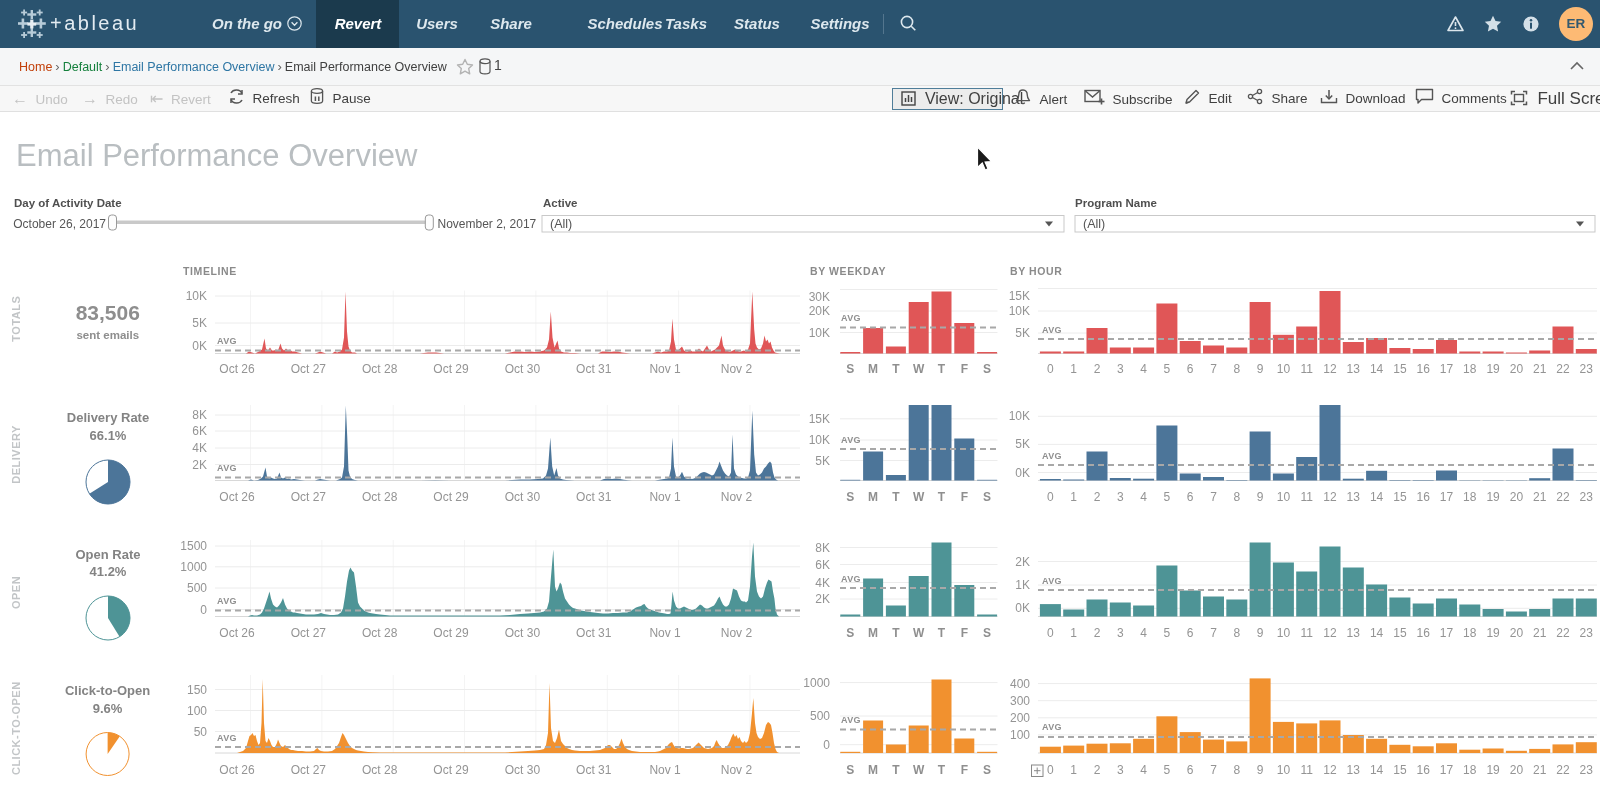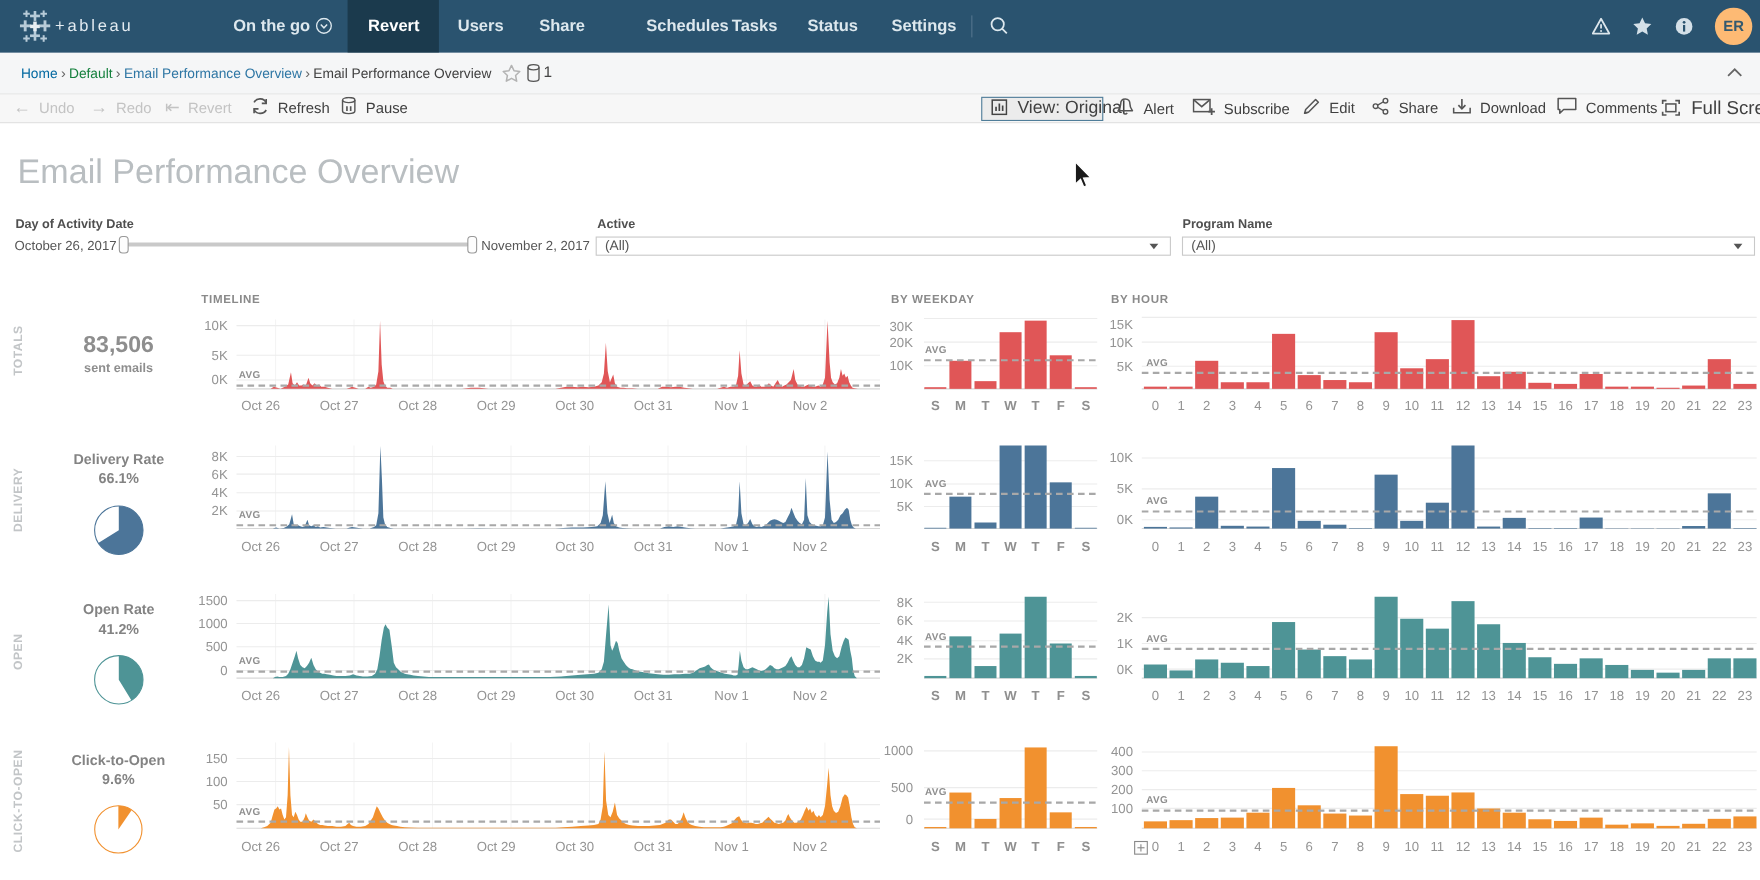--- a/index.html
+++ b/index.html
@@ -2,21 +2,21 @@
 <html><head>
 <meta charset="utf-8">
 <style>
   * { margin:0; padding:0; box-sizing:border-box; }
   html,body { width:1600px; height:800px; overflow:hidden; background:#fff;
     font-family:"Liberation Sans", sans-serif; }
   .abs { position:absolute; }
   
   #nav { position:absolute; top:0; left:0; width:1600px; height:48px; background:#2a536f; }
   #nav .item { position:absolute; top:0; height:48px; line-height:48px; color:#dde8ee;
-    font-size:15px; font-weight:bold; transform:translateX(-50%); white-space:nowrap; }
+    font-size:15px; font-weight:bold; transform:translateX(-50%); white-space:nowrap;font-style:italic; }
   #crumb { position:absolute; top:48px; left:0; width:1600px; height:38px; background:#f5f6f7;
      border-bottom:1px solid #e2e2e2; font-size:12.5px; }
   .sep { color:#666; margin:0 3px; font-size:13px; }
   #tools { position:absolute; top:86px; left:0; width:1600px; height:26px; background:#f7f7f7;
      border-bottom:1px solid #e0e0e0; font-size:13.5px; }
   .titem { position:absolute; top:0; height:25px; line-height:25px; white-space:nowrap; color:#404040; }
   .ticon { position:relative; top:2px; }
 </style>
 </head>
 <body>
@@ -36,21 +36,21 @@
       <rect x="20.8" y="0.5" width="1.8" height="6"></rect>
         <rect x="18.7" y="2.6" width="6" height="1.8"></rect>
       <rect x="5.2" y="23" width="1.8" height="6"></rect>
         <rect x="3.1" y="25.1" width="6" height="1.8"></rect>
       <rect x="20.8" y="23" width="1.8" height="6"></rect>
         <rect x="18.7" y="25.1" width="6" height="1.8"></rect>
     </g>
     <rect x="12.2" y="10.6" width="3.2" height="8.8" fill="#e8eef3"></rect>
     <rect x="9.4" y="13.4" width="8.8" height="3.2" fill="#e8eef3"></rect>
   </svg>
-  <div class="abs" style="left:50px;top:0;height:48px;line-height:47px;font-size:15px;letter-spacing:2.5px;color:#e3ebf1;font-weight:normal">+ableau</div>
+  <div class="abs" style="left:50px;top:0;height:48px;line-height:47px;font-size:20px;letter-spacing:2.5px;color:#e3ebf1;font-weight:normal">+ableau</div>
   <div class="item" style="left:247px">On the go</div>
   <svg class="abs" style="left:287px;top:16px" width="15" height="15" viewBox="0 0 15 15">
     <circle cx="7.5" cy="7.5" r="6.7" fill="none" stroke="#dde8ee" stroke-width="1.2"></circle>
     <path d="M4.6,6.2 L7.5,9.3 L10.4,6.2" fill="none" stroke="#dde8ee" stroke-width="1.3"></path>
   </svg>
   <div class="abs" style="left:316px;top:0;width:83px;height:48px;background:#1b3a4d"></div>
   <div class="item" style="left:358px;color:#ffffff">Revert</div>
   <div class="item" style="left:437px">Users</div>
   <div class="item" style="left:511px">Share</div>
   <div class="item" style="left:625px">Schedules</div>
@@ -74,21 +74,21 @@
     <circle cx="8" cy="8" r="7.6" fill="#d4e0e8"></circle>
     <rect x="7" y="6.7" width="2" height="6" fill="#2a536f"></rect>
     <circle cx="8" cy="4.3" r="1.25" fill="#2a536f"></circle>
   </svg>
   <div class="abs" style="left:1559px;top:7px;width:34px;height:34px;border-radius:50%;background:#fdba74;
        text-align:center;line-height:34px;font-size:13.5px;color:#33596f;font-weight:bold">ER</div>
 </div>
 
 <div id="crumb">
   <div class="abs" style="left:19px;top:11px;white-space:nowrap">
-    <span style="color:#0369a1">Home</span><span class="sep">›</span><span style="color:#15803d">Default</span><span class="sep">›</span><span style="color:#2e76a4">Email Performance Overview</span><span class="sep">›</span><span style="color:#404040">Email Performance Overview</span>
+    <span style="color:#c2410c">Home</span><span class="sep">›</span><span style="color:#15803d">Default</span><span class="sep">›</span><span style="color:#2e76a4">Email Performance Overview</span><span class="sep">›</span><span style="color:#404040">Email Performance Overview</span>
   </div>
   <svg class="abs" style="left:456px;top:10px" width="18" height="18" viewBox="0 0 18 18">
     <path d="M9,1.5 L11.3,6.3 L16.5,7 L12.7,10.6 L13.7,15.8 L9,13.2 L4.3,15.8 L5.3,10.6 L1.5,7 L6.7,6.3 Z" fill="none" stroke="#b3b3b3" stroke-width="1.4" stroke-linejoin="round"></path>
   </svg>
   <svg class="abs" style="left:479px;top:10px" width="12" height="17" viewBox="0 0 12 17">
     <ellipse cx="6" cy="3.2" rx="5" ry="2.4" fill="none" stroke="#555" stroke-width="1.2"></ellipse>
     <path d="M1,3.2 L1,13.5 A5,2.4 0 0 0 11,13.5 L11,3.2" fill="none" stroke="#555" stroke-width="1.2"></path>
   </svg>
   <div class="abs" style="left:494px;top:9px;color:#444;font-size:14px">1</div>
   <svg class="abs" style="left:1569px;top:11px" width="16" height="14" viewBox="0 0 16 14">

